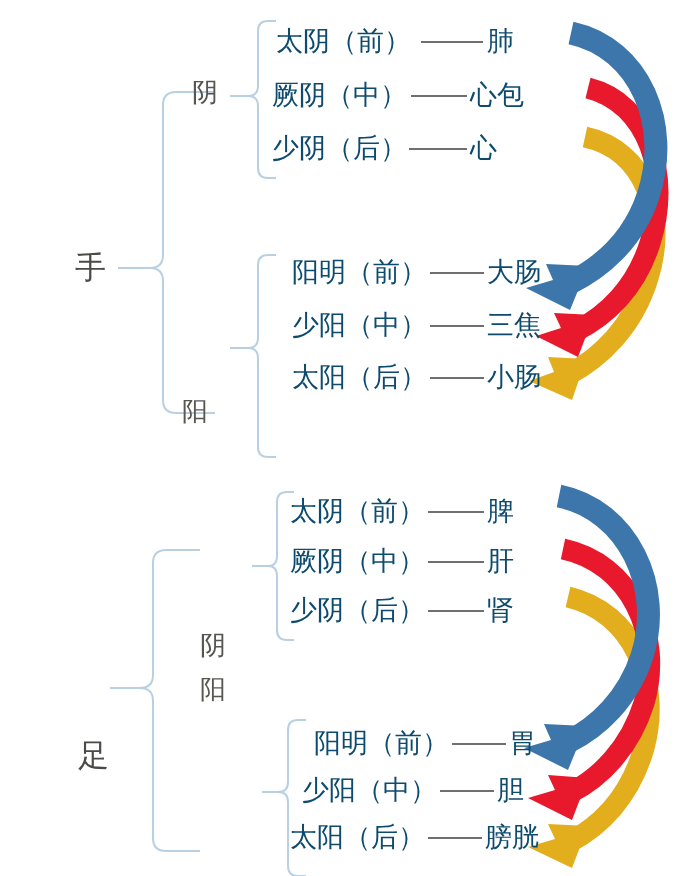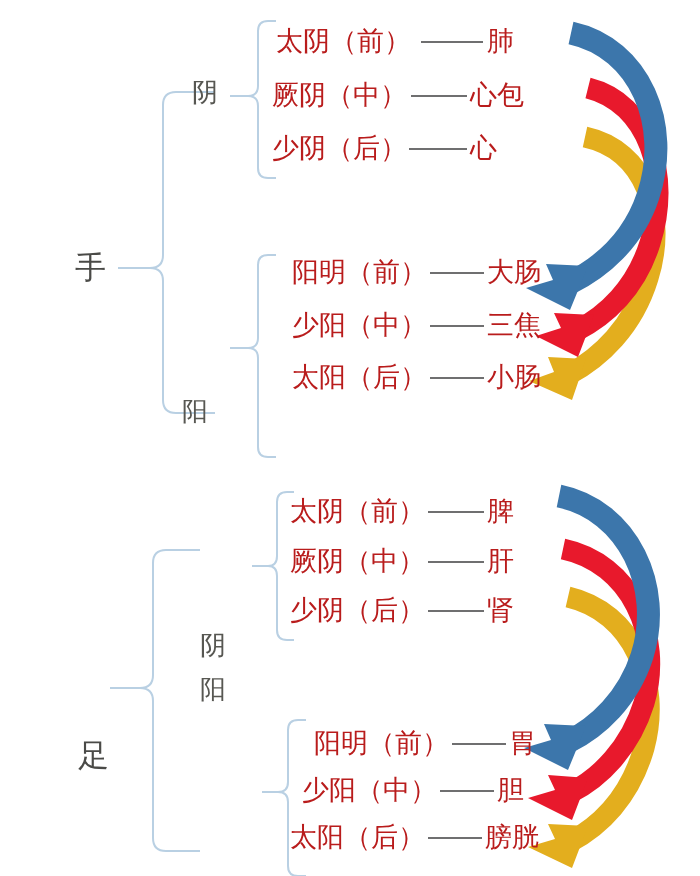--- a/index.html
+++ b/index.html
@@ -33,21 +33,21 @@
     line-height: 1;
     white-space: nowrap;
   }
 
   .merid-row {
     position: absolute;
     display: flex;
     align-items: center;
     white-space: nowrap;
     font-size: 27px;
-    color: #b91c1c;
+    color: #0c4a6e;
     line-height: 1;
   }
   .merid-name { letter-spacing: 0px; }
   .merid-dash {
     display: inline-block;
     height: 0;
     border-top: 2px solid #6f6f70;
     margin: 0 2px;
     position: relative;
     top: 1px;

